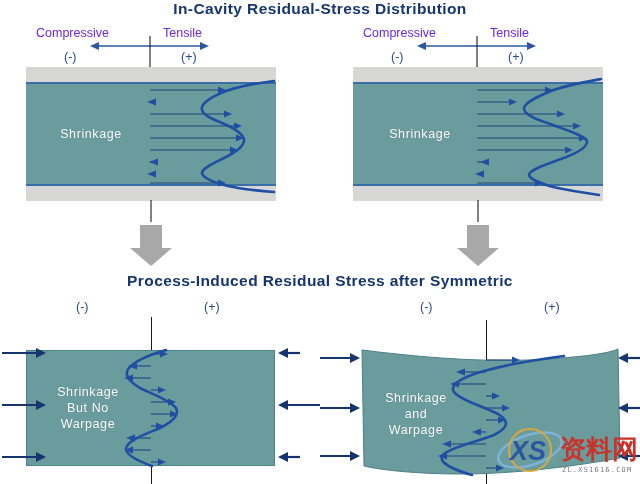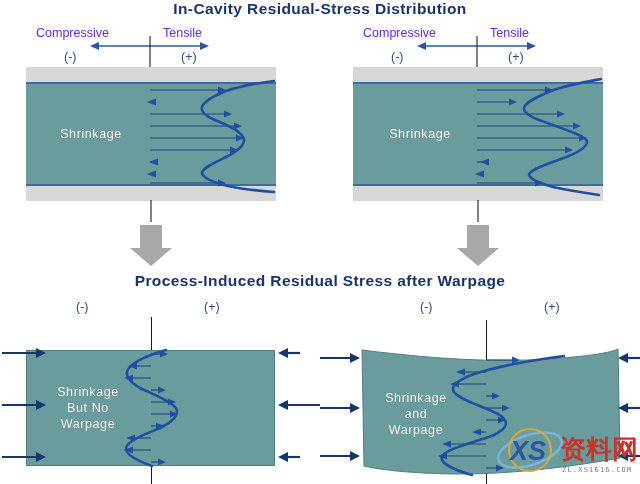--- a/index.html
+++ b/index.html
@@ -166,21 +166,21 @@
            C 214,123 232,126 246,128"></path>
 </svg>
 
 <svg class="abs" style="left:0;top:200px;width:640px;height:70px;">
   <line class="hdr-vert" x1="151" y1="0" x2="151" y2="22"></line>
   <line class="hdr-vert" x1="478" y1="0" x2="478" y2="22"></line>
   <polygon class="downarrow" points="140,25 162,25 162,48 172,48 151,66 130,48 140,48"></polygon>
   <polygon class="downarrow" points="467,25 489,25 489,48 499,48 478,66 457,48 467,48"></polygon>
 </svg>
 
-<div class="abs title" id="title-mid">Process-Induced Residual Stress after Warpage</div>
+<div class="abs title" id="title-mid">Process-Induced Residual Stress after Symmetric</div>
 
 <div class="abs sign" style="left:76px;top:300px;">(-)</div>
 <div class="abs sign" style="left:204px;top:300px;">(+)</div>
 <div class="abs vaxis" style="left:151px;top:317px;height:167px;"></div>
 
 <div class="abs teal" style="left:26px;top:350px;width:249px;height:116px;border:1px solid #4d7f86;box-sizing:border-box;"></div>
 <div class="abs blk-label" style="left:32px;top:384px;width:112px;">Shrinkage
 But No
 Warpage</div>
 

